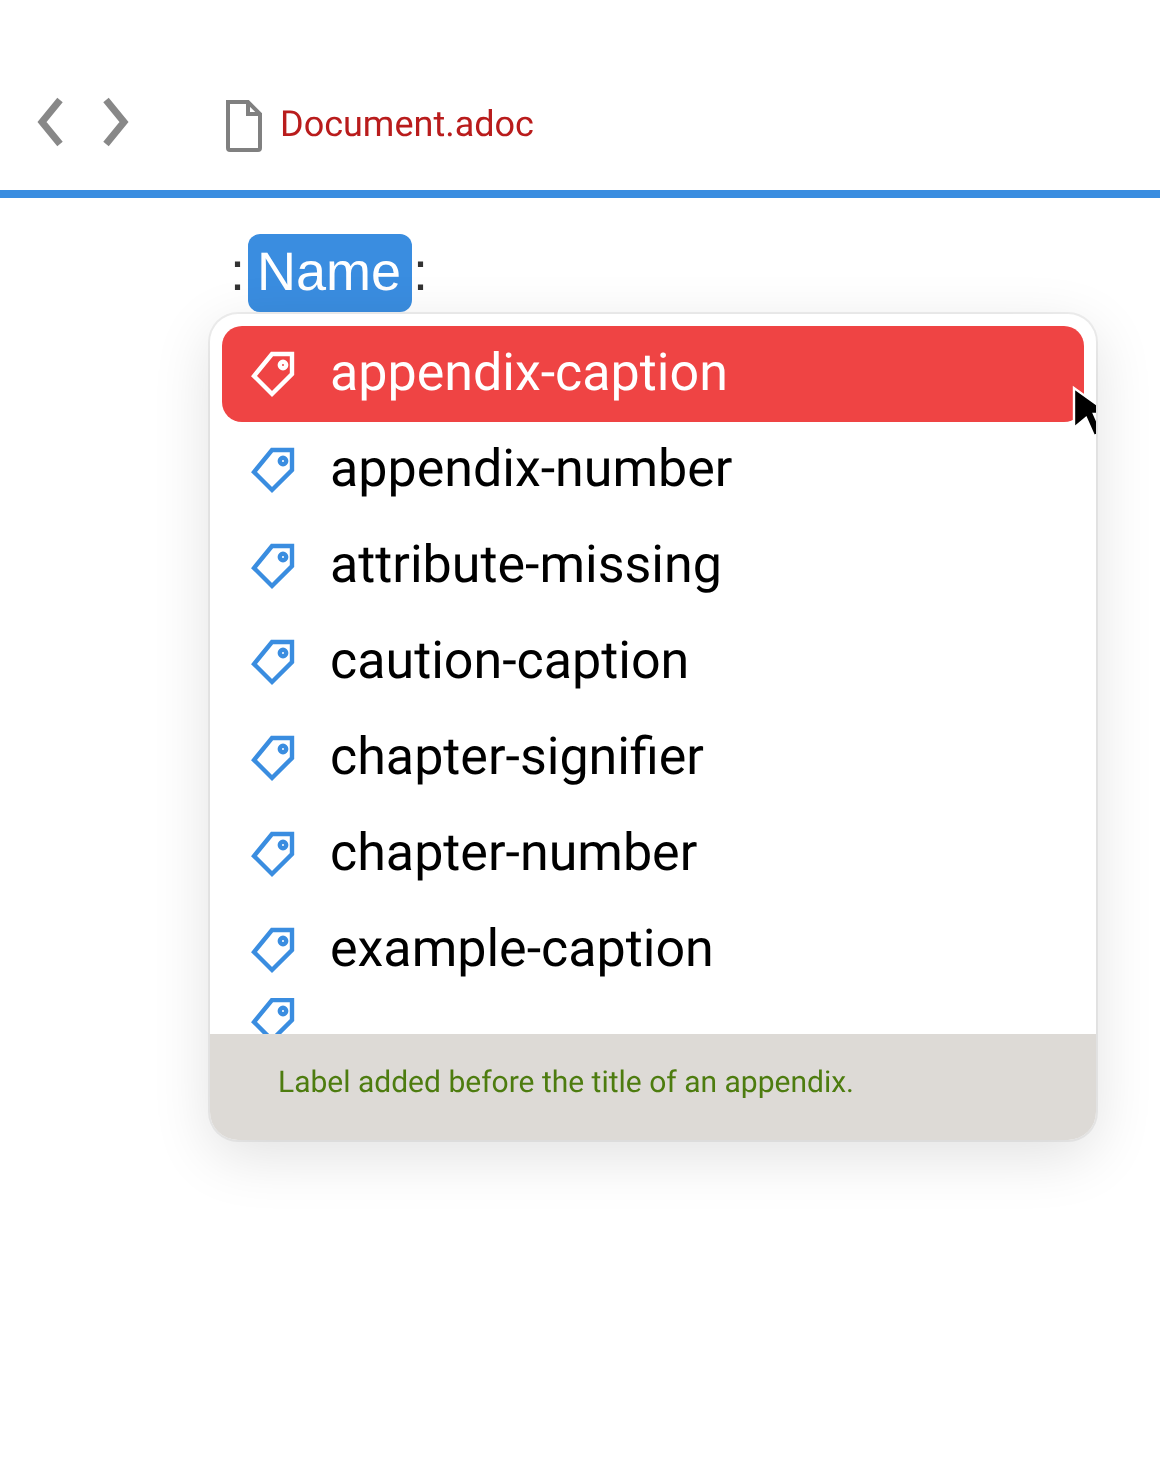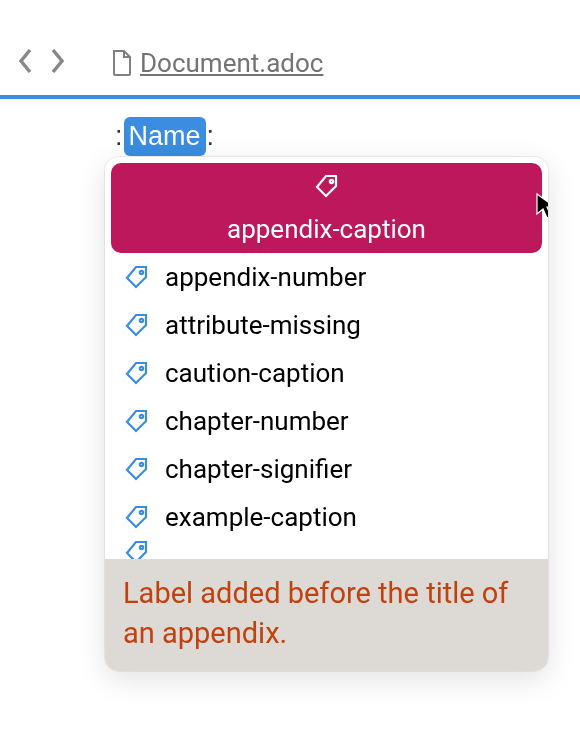--- a/index.html
+++ b/index.html
@@ -61,24 +61,23 @@
 
     .file-icon svg {
       width: 100%;
       height: 100%;
       stroke: #808080;
       stroke-width: 2;
       fill: none;
     }
 
     .file-name {
-      font-size: 26px;
-      color: #737373;
+      font-size: 18px;
+      color: #b91c1c;
       font-weight: 400;
-      text-decoration: underline;
     }
 
     
     .separator {
       height: 4px;
       background: #3a8de0;
       width: 100%;
     }
 
     
@@ -129,22 +128,21 @@
     .suggestion-item {
       display: flex;
       align-items: center;
       gap: 14px;
       padding: 9px 12px;
       border-radius: 10px;
       cursor: pointer;
     }
 
     .suggestion-item.selected {
-      background: #be185d;
-      flex-direction: column;
+      background: #ef4444;
     }
 
     .suggestion-item.selected .suggestion-label {
       color: #ffffff;
     }
 
     .suggestion-item.selected .tag-icon svg {
       stroke: #ffffff;
     }
 
@@ -173,23 +171,23 @@
     }
 
     .suggestion-label {
       font-size: 26px;
       color: #000000;
       font-weight: 400;
     }
 
     .description-panel {
       background: #dddad6;
-      padding: 14px 18px 18px 18px;
-      font-size: 29px;
-      color: #c2410c;
+      padding: 14px 18px 18px 34px;
+      font-size: 15px;
+      color: #4d7c0f;
       line-height: 1.38;
     }
 
     
     .cursor-pointer {
       position: absolute;
       left: 430px;
       top: 35px;
       width: 24px;
       height: 30px;
@@ -278,30 +276,30 @@
         </span>
         <span class="suggestion-label">caution-caption</span>
       </li>
       <li class="suggestion-item">
         <span class="tag-icon">
           <svg viewBox="0 0 26 26">
               <path d="M12 3 L22 3 L22 13 L12 23 L3 14 Z"></path>
               <circle cx="17.5" cy="8.5" r="1.6"></circle>
             </svg>
         </span>
+        <span class="suggestion-label">chapter-signifier</span>
+      </li>
+      <li class="suggestion-item">
+        <span class="tag-icon">
+          <svg viewBox="0 0 26 26">
+              <path d="M12 3 L22 3 L22 13 L12 23 L3 14 Z"></path>
+              <circle cx="17.5" cy="8.5" r="1.6"></circle>
+            </svg>
+        </span>
         <span class="suggestion-label">chapter-number</span>
-      </li>
-      <li class="suggestion-item">
-        <span class="tag-icon">
-          <svg viewBox="0 0 26 26">
-              <path d="M12 3 L22 3 L22 13 L12 23 L3 14 Z"></path>
-              <circle cx="17.5" cy="8.5" r="1.6"></circle>
-            </svg>
-        </span>
-        <span class="suggestion-label">chapter-signifier</span>
       </li>
       <li class="suggestion-item">
         <span class="tag-icon">
           <svg viewBox="0 0 26 26">
               <path d="M12 3 L22 3 L22 13 L12 23 L3 14 Z"></path>
               <circle cx="17.5" cy="8.5" r="1.6"></circle>
             </svg>
         </span>
         <span class="suggestion-label">example-caption</span>
       </li>

